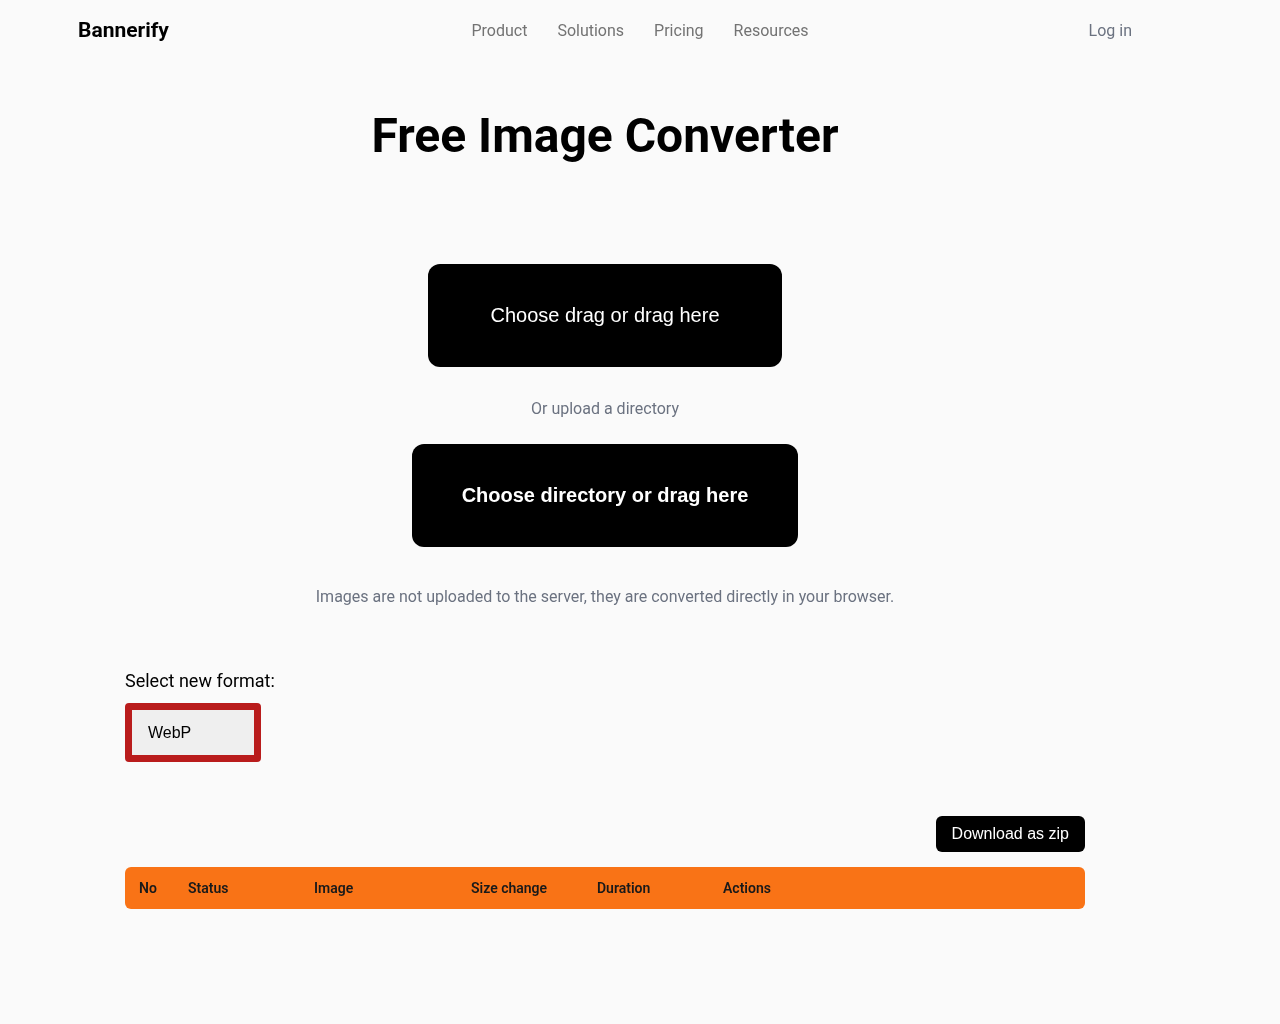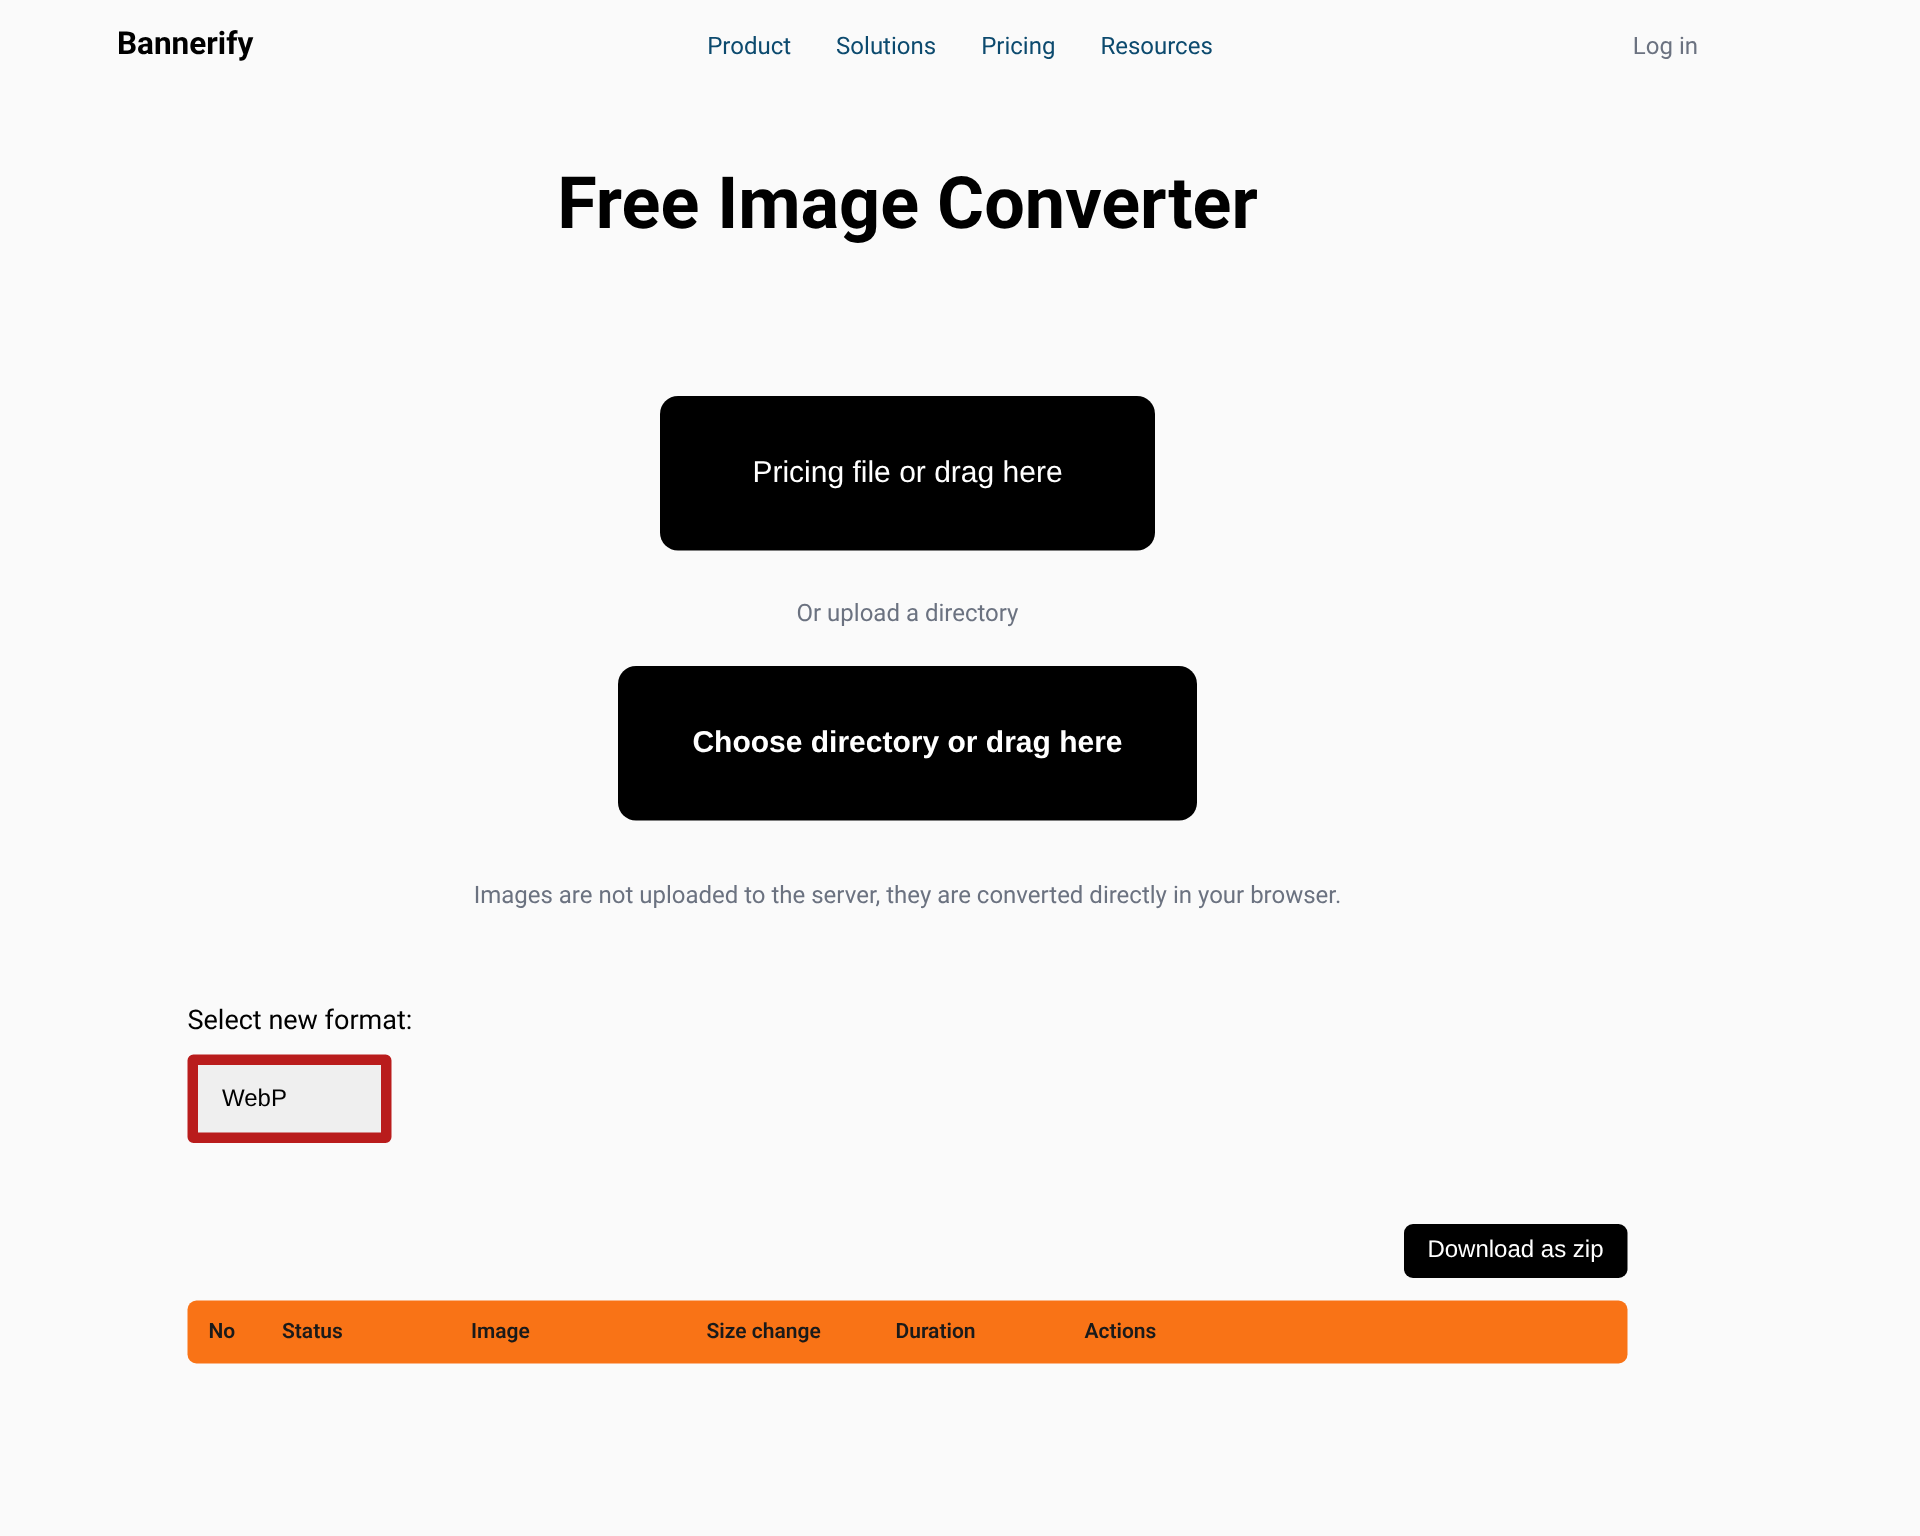--- a/index.html
+++ b/index.html
@@ -32,21 +32,21 @@
     .nav {
       display: flex;
       gap: 30px;
       position: absolute;
       left: 50%;
       transform: translateX(-50%);
     }
     
     .nav-item {
       font-size: 16px;
-      color: #0c4a6e;
+      color: #737373;
       cursor: pointer;
     }
     
     .login {
       font-size: 16px;
       color: #6b7280;
       cursor: pointer;
     }
     
     .main {
@@ -214,21 +214,21 @@
     <div class="nav-item">Pricing</div>
     <div class="nav-item">Resources</div>
   </div>
   <div class="login">Log in</div>
 </div>
 
 <div class="main">
   <h1 class="title">Free Image Converter</h1>
 
   <div class="upload-section">
-    <button class="upload-btn">Pricing file or drag here</button>
+    <button class="upload-btn">Choose drag or drag here</button>
     <div class="or-text">Or upload a directory</div>
     <button class="upload-btn-dir">Choose directory or drag here</button>
     <div class="info-text">Images are not uploaded to the server, they are converted directly in your browser.</div>
   </div>
 
   <div class="format-section">
     <div class="format-label">Select new format:</div>
     <div class="select-wrapper">
       <select class="format-select">
         <option>WebP</option>

